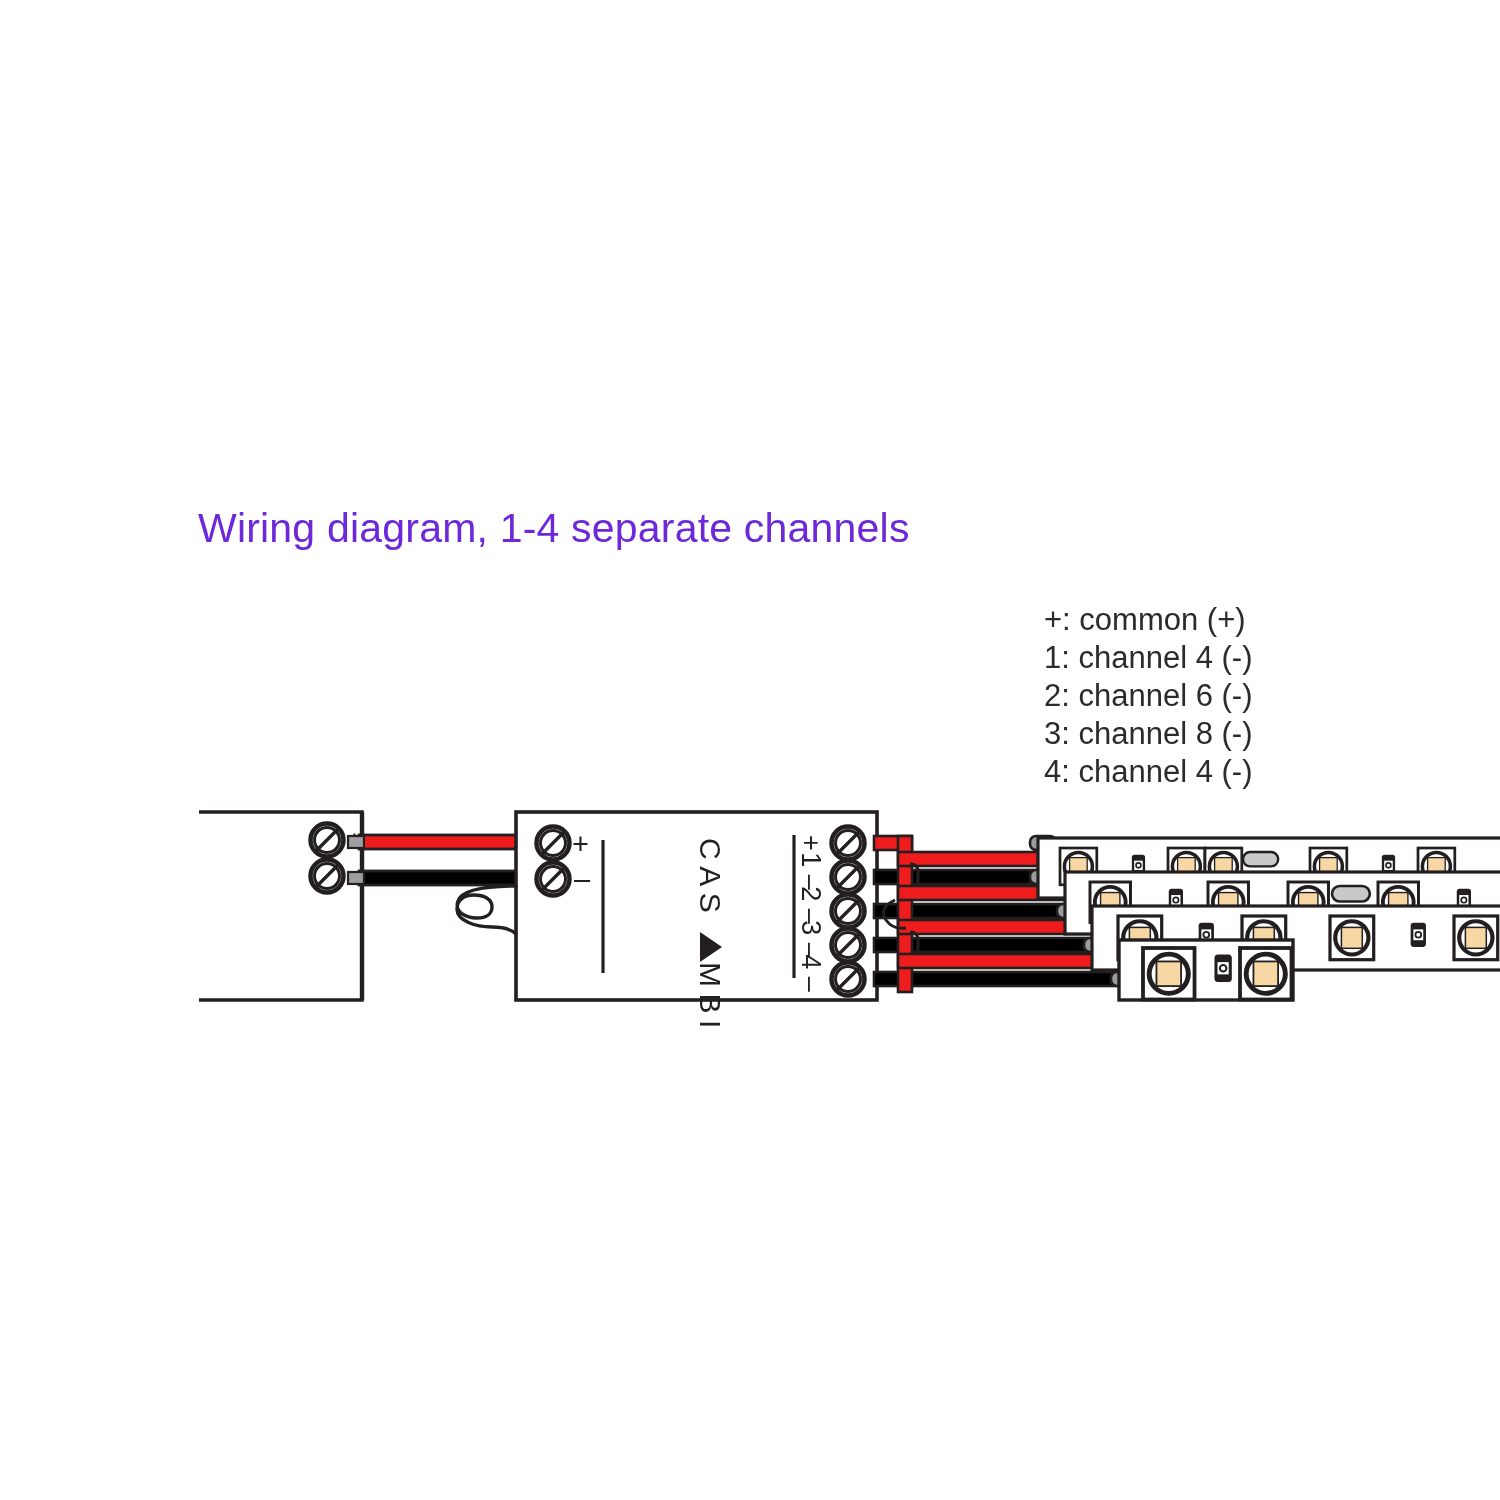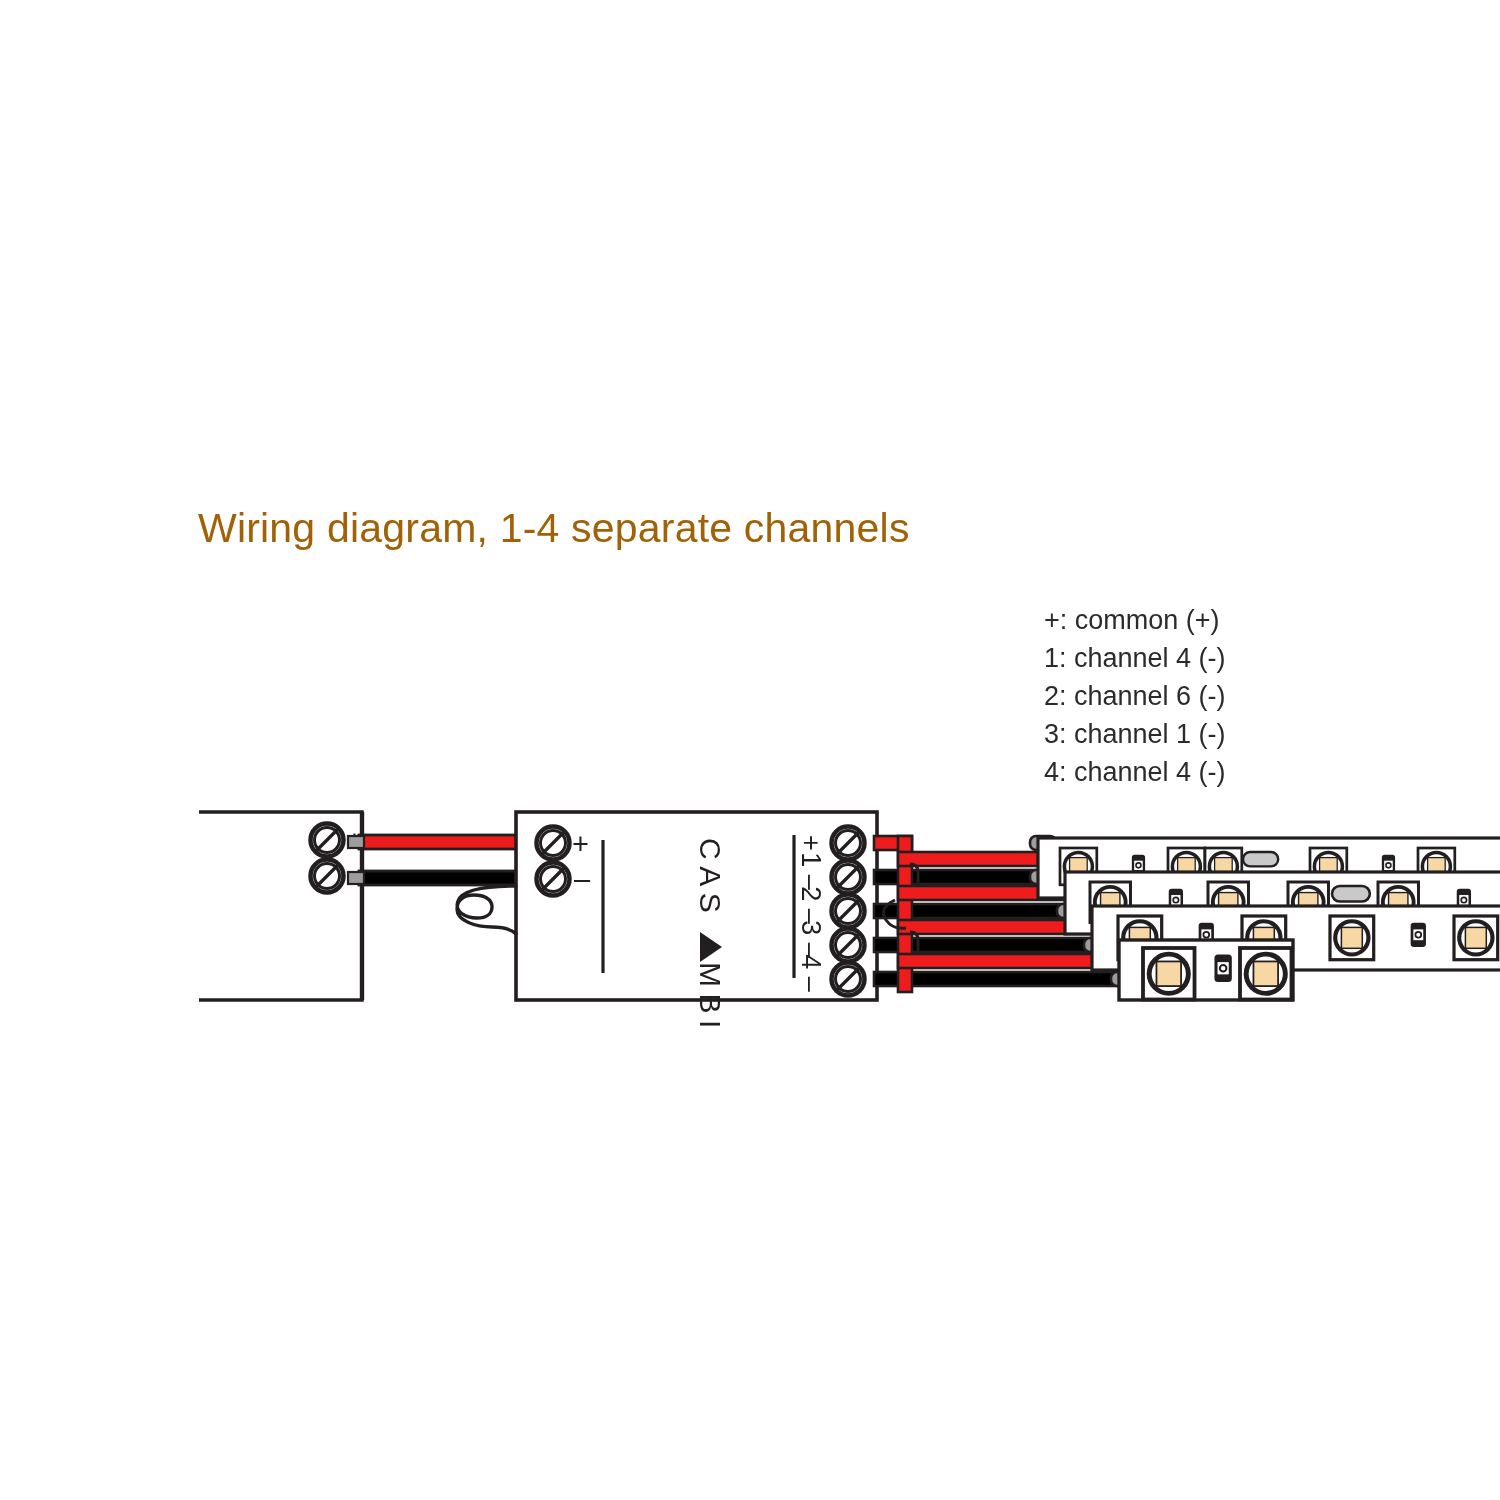--- a/index.html
+++ b/index.html
@@ -12,35 +12,35 @@
     overflow:hidden;
   }
   #stage{position:absolute;left:0;top:0;width:1500px;height:1500px;}
   #stage > svg{position:absolute;left:0;top:0;}
 
   .title{
     position:absolute;
     left:198px;top:505px;
     font-size:41px;
     letter-spacing:0.2px;
-    color:#a16207;
+    color:#6d28d9;
     white-space:nowrap;
   }
   .psu-label{
     position:absolute;
     left:199px;top:705px;
     font-size:27px;
     line-height:38px;
     color:#2b2b2b;
     white-space:nowrap;
   }
   .legend{
     position:absolute;
     left:1044px;top:601px;
-    font-size:27px;
+    font-size:31px;
     line-height:38px;
     color:#2b2b2b;
     white-space:nowrap;
   }
   .legend div{white-space:nowrap;}
 </style>
 </head>
 <body>
 
 <div id="stage">
@@ -313,17 +313,17 @@
     </g>
   </svg>
 
   <div class="title">Wiring diagram, 1-4 separate channels</div>
 
 
   <div class="legend">
     <div>+: common (+)</div>
     <div>1: channel 4 (-)</div>
     <div>2: channel 6 (-)</div>
-    <div>3: channel 1 (-)</div>
+    <div>3: channel 8 (-)</div>
     <div>4: channel 4 (-)</div>
   </div>
 
 </div>
 
 </body></html>

